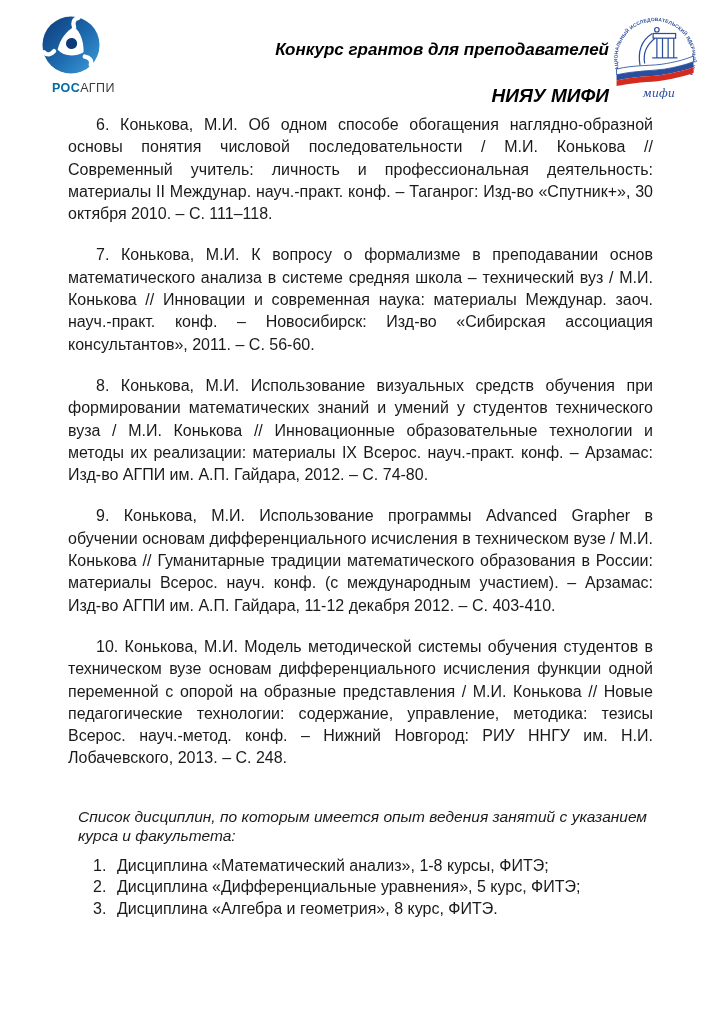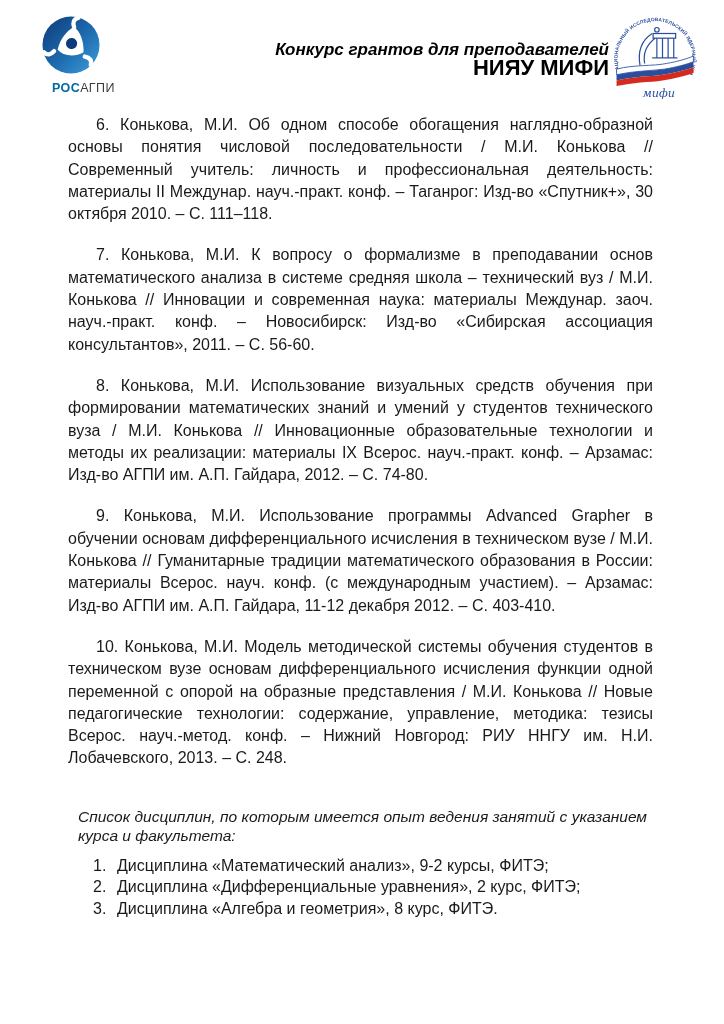--- a/index.html
+++ b/index.html
@@ -28,22 +28,22 @@
   .rosatom-wordmark .wm-rest { font-weight: 400; color: #3c3c3c; }
 
   .header-titles {
     position: absolute; left: 125px; right: 115px; top: 41px; text-align: right;
   }
   .doc-title {
     font-size: 17px; font-weight: 700; font-style: italic; color: #000000;
     line-height: 18px;
   }
   .doc-subtitle {
-    margin-top: 0;
-    font-size: 22px; font-weight: 700; color: #000000;
+    margin-top: 28px;
+    font-size: 19px; font-weight: 700; font-style: italic; color: #000000;
     line-height: 18px;
   }
 
   .mephi { position: absolute; right: 22px; top: 11px; }
 
   
   .bib {
     position: absolute; left: 68px; top: 114px; width: 589px;
   }
   .bib-entry {
@@ -145,25 +145,25 @@
     <p class="bib-entry">7. Конькова, М.И. К вопросу о формализме в преподавании основ математического анализа в системе средняя школа – технический вуз / М.И. Конькова // Инновации и современная наука: материалы Междунар. заоч. науч.-практ. конф. – Новосибирск: Изд-во «Сибирская ассоциация консультантов», 2011. – С. 56-60.</p>
     <p class="bib-entry">8. Конькова, М.И. Использование визуальных средств обучения при формировании математических знаний и умений у студентов технического вуза / М.И. Конькова // Инновационные образовательные технологии и методы их реализации: материалы IX Всерос. науч.-практ. конф. – Арзамас: Изд-во АГПИ им. А.П. Гайдара, 2012. – С. 74-80.</p>
     <p class="bib-entry">9. Конькова, М.И. Использование программы Advanced Grapher в обучении основам дифференциального исчисления в техническом вузе / М.И. Конькова // Гуманитарные традиции математического образования в России: материалы Всерос. науч. конф. (с международным участием). – Арзамас: Изд-во АГПИ им. А.П. Гайдара, 11-12 декабря 2012. – С. 403-410.</p>
     <p class="bib-entry">10. Конькова, М.И. Модель методической системы обучения студентов в техническом вузе основам дифференциального исчисления функции одной переменной с опорой на образные представления / М.И. Конькова // Новые педагогические технологии: содержание, управление, методика: тезисы Всерос. науч.-метод. конф. – Нижний Новгород: РИУ ННГУ им. Н.И. Лобачевского, 2013. – С. 248.</p>
 
     <section class="disciplines">
       <p class="disc-intro">Список дисциплин, по которым имеется опыт ведения занятий с указанием курса и факультета:</p>
       <div class="disc-list">
         <div class="disc-item">
           <span class="disc-num">1.</span>
-          <span class="disc-text">Дисциплина «Математический анализ», 9-2 курсы, ФИТЭ;</span>
+          <span class="disc-text">Дисциплина «Математический анализ», 1-8 курсы, ФИТЭ;</span>
         </div>
         <div class="disc-item">
           <span class="disc-num">2.</span>
-          <span class="disc-text">Дисциплина «Дифференциальные уравнения», 2 курс, ФИТЭ;</span>
+          <span class="disc-text">Дисциплина «Дифференциальные уравнения», 5 курс, ФИТЭ;</span>
         </div>
         <div class="disc-item">
           <span class="disc-num">3.</span>
           <span class="disc-text">Дисциплина «Алгебра и геометрия», 8 курс, ФИТЭ.</span>
         </div>
       </div>
     </section>
   </main>
 
 </div>

